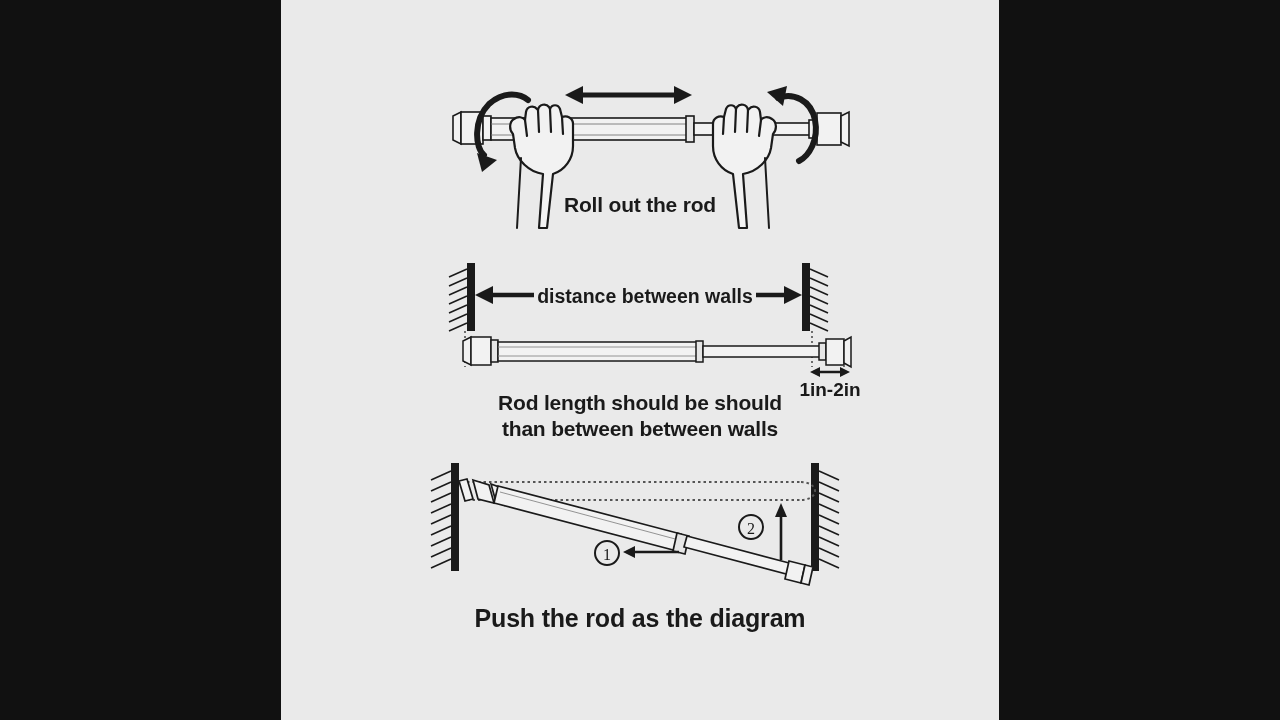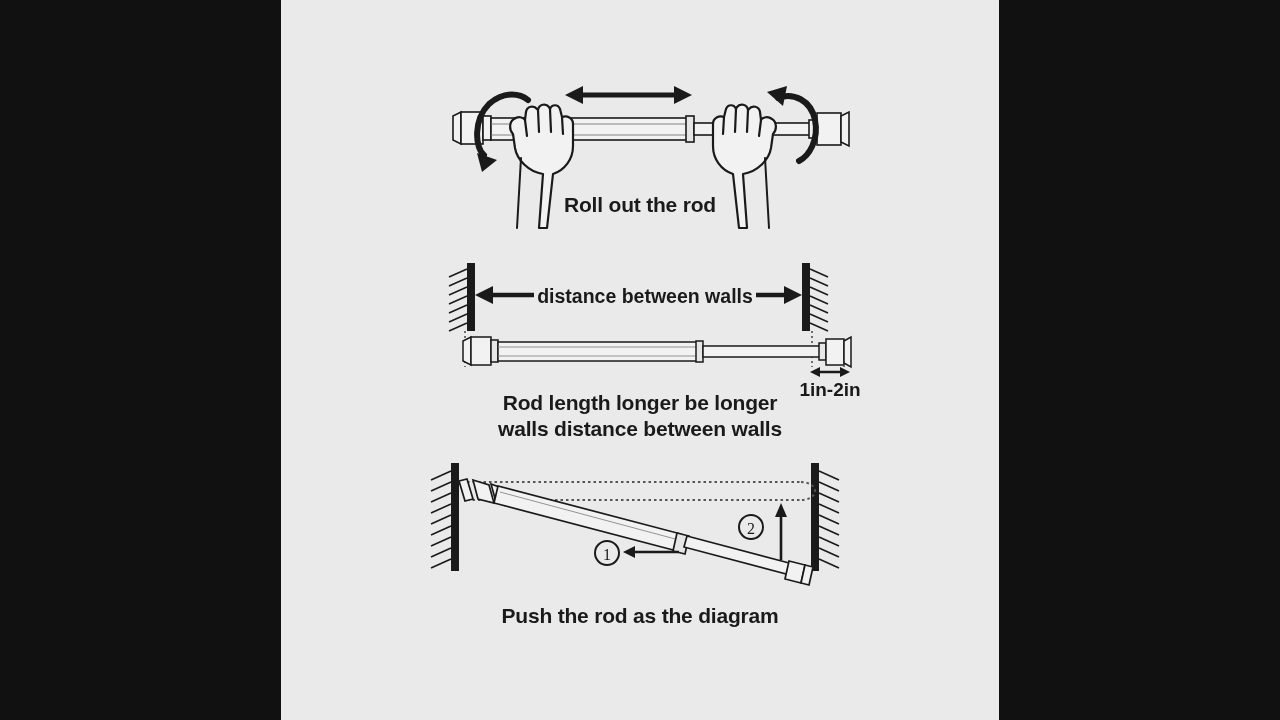--- a/index.html
+++ b/index.html
@@ -59,21 +59,21 @@
     width: 718px;
     text-align: center;
     color: #1a1a1a;
     font-weight: bold;
     font-family: "Liberation Sans", sans-serif;
     letter-spacing: -0.2px;
     line-height: 1.22;
   }
   .caption.c1 { font-size: 21px; }
   .caption.c2 { font-size: 21px; }
-  .caption.c3 { font-size: 21px; }
+  .caption.c3 { font-size: 25px; }
 
   
   #step-1 { top: 60px;  height: 170px; }
   #step-2 { top: 255px; height: 195px; margin-left: 16px; }
   #step-3 { top: 455px; height: 195px; }
 
   #cap-1 { top: 192px; }
   #cap-2 { top: 390px; }
   #cap-3 { top: 603px; }
 </style>
@@ -252,22 +252,22 @@
             <line x1="518" y1="117" x2="548" y2="117"></line>
             <polygon points="513,117 523,112 523,122" stroke="none"></polygon>
             <polygon points="553,117 543,112 543,122" stroke="none"></polygon>
           </g>
           <text x="533" y="141" text-anchor="middle" font-family="Liberation Sans, sans-serif" font-size="19" font-weight="bold" fill="#1a1a1a" id="lbl-overlap">1in-2in</text>
 
         </svg>
       </div>
     </div>
     <div class="caption c2" id="cap-2">
-      <div>Rod length longer be longer</div>
-      <div>walls distance between walls</div>
+      <div>Rod length should be should</div>
+      <div>than between between walls</div>
     </div>
 
     <div class="step" id="step-3">
       <div class="step-figure">
         <svg width="718" height="140" viewBox="0 0 718 140" xmlns="http://www.w3.org/2000/svg">
 
           <g>
             <rect x="170" y="8" width="8" height="108" fill="#1a1a1a"></rect>
             <g stroke="#1a1a1a" stroke-width="1.6">
               <line x1="170" y1="16" x2="150" y2="25"></line>

